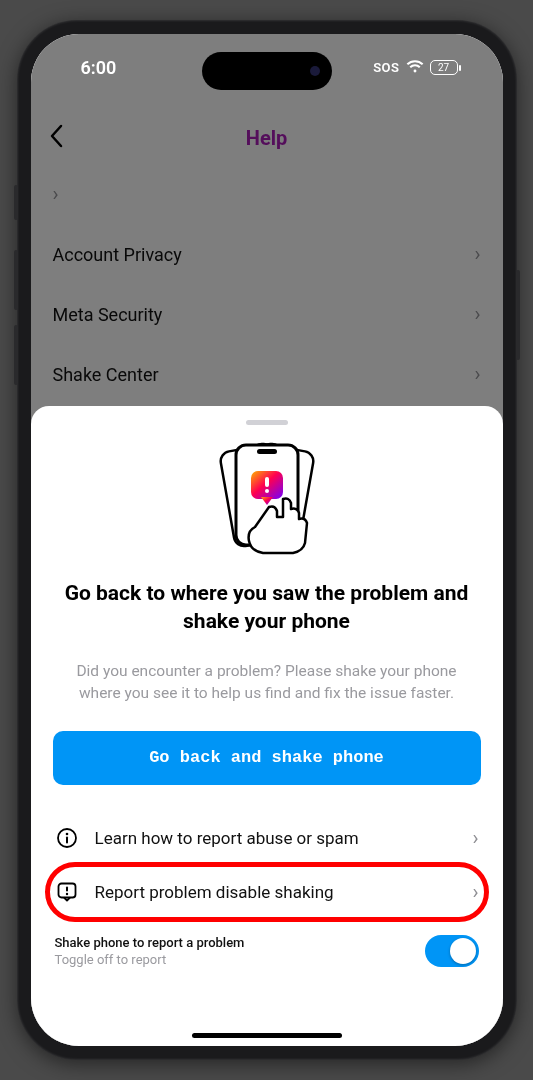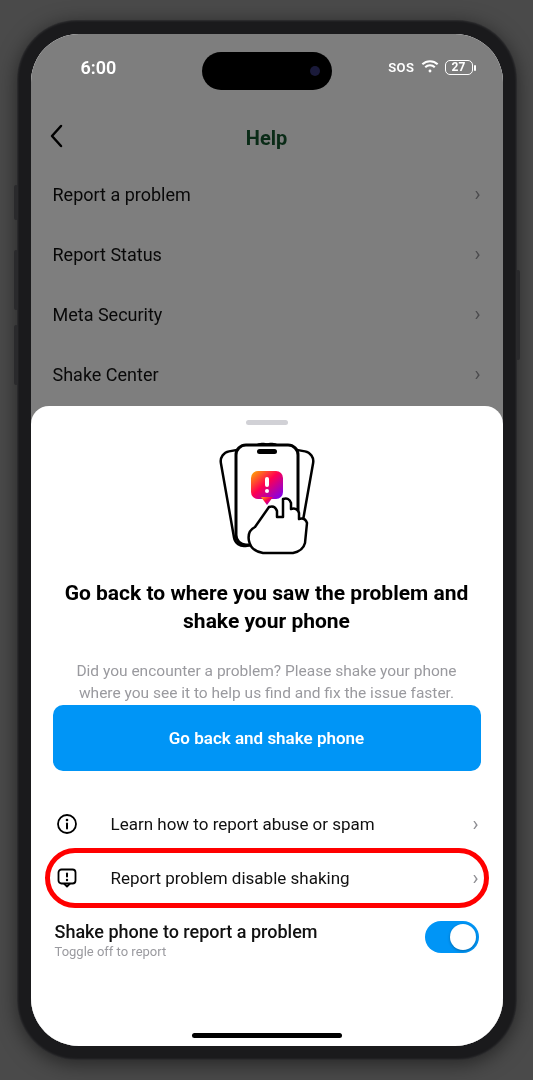--- a/index.html
+++ b/index.html
@@ -25,83 +25,84 @@
     overflow: hidden;
     position: relative;
   }
   .island {
     position: absolute; top: 18px; left: 50%; transform: translateX(-50%);
     width: 130px; height: 38px; background: #000; border-radius: 22px; z-index: 50;
   }
   .island::after { content:""; position:absolute; right:12px; top:50%; transform:translateY(-50%); width:10px; height:10px; border-radius:50%; background:#1a1a3a; }
 
   .status-bar {
-    position: absolute; top: 0; left: 0; right: 0; height: 60px;
+    position: absolute; top: 0; left: 0; right: 15px; height: 60px;
     display: flex; justify-content: space-between; align-items: center;
     padding: 12px 30px; z-index: 40; color: #fff; font-weight: 600;
   }
   .status-left { font-size: 18px; padding-top: 6px; padding-left: 20px; }
   .status-right { display: flex; gap: 6px; padding-top: 6px; font-size: 14px; }
   .sos { font-size: 13px; font-weight: 600; letter-spacing: 0.5px; }
-  .battery-box { border: 1.5px solid #fff; border-radius: 5px; width: 28px; height: 15px; display:flex; align-items:center; justify-content:center; font-size:12px; font-weight:700; position:relative; }
+  .battery-box { border: 1.5px solid #fff; border-radius: 5px; width: 28px; height: 15px; display:flex; align-items:center; justify-content:center; font-size:10px; font-weight:400; position:relative; }
   .battery-box::after { content:""; position:absolute; right:-4px; top:4px; width:2px; height:6px; background:#fff; border-radius:1px; }
 
   
   .bg-page {
     position: absolute; top: 0; left: 0; right: 0; bottom: 0;
     background: #f2f2f2;
   }
   .dim-overlay {
     position: absolute; top: 0; left: 0; right: 0; bottom: 0;
     background: rgba(0,0,0,0.48);
     z-index: 5;
   }
   .nav-header {
     padding-top: 78px; height: 130px;
     display: flex; align-items: center; position: relative;
   }
   .back-chev { position: absolute; left: 18px; font-size: 28px; color: #000; }
-  .nav-title { width: 100%; text-align: center; font-size: 20px; font-weight: 700; color: #14532d; }
+  .nav-title { width: 100%; text-align: center; font-size: 20px; font-weight: 700; color: #a21caf; }
   .list-row {
     display: flex; justify-content: space-between; align-items: center;
     padding: 18px 22px; font-size: 18px; color: #111;
   }
   .chev { color: #8e8e93; font-size: 20px; }
 
   
   .sheet {
     position: absolute; left: 0; right: 0; bottom: 0;
     background: #fff;
     border-top-left-radius: 18px; border-top-right-radius: 18px;
     z-index: 20;
     padding: 14px 22px 24px;
     height: 640px;
   }
   .grabber { width: 42px; height: 5px; background: #d1d1d6; border-radius: 3px; margin: 0 auto 14px; }
   .sheet-illus { display: flex; justify-content: center; margin: 10px 0 20px; }
   .sheet-title { font-size: 21px; font-weight: 700; text-align: center; line-height: 1.35; padding: 0 10px; margin-bottom: 24px; }
-  .sheet-sub { font-size: 15.5px; color: #9a9a9f; text-align: center; line-height: 1.45; padding: 0 10px; }
+  .sheet-sub { font-size: 15.5px; color: #9a9a9f; text-align: center; line-height: 1.45; padding: 0 10px; margin-bottom: 26px; }
   .primary-btn {
     width: 100%; background: #0095f6; color: #fff;
     font-size: 17px; font-weight: 600;
-    border: none; border-radius: 10px; height: 66px; cursor: pointer;
+    border: none; border-radius: 10px; height: 54px; cursor: pointer;
     margin-bottom: 26px;
+    font-family: Liberation Mono, monospace;
   }
   .sheet-row {
-    display: flex; align-items: center; gap: 32px;
+    display: flex; align-items: center; gap: 16px;
     padding: 15px 2px; font-size: 17px; color: #111;
     position: relative;
   }
   .sheet-row .chev { margin-left: auto; color: #8e8e93; }
   .red-ring {
     border: 5px solid #ff0000; border-radius: 32px;
     position: absolute; inset: -3px -8px; pointer-events: none;
   }
   .toggle-row { display: flex; justify-content: space-between; align-items: flex-start; padding: 16px 2px 0; }
-  .toggle-labels .tlabel { font-size: 18px; color: #111; font-weight: 500; }
+  .toggle-labels .tlabel { font-size: 13px; color: #111; font-weight: 500; }
   .toggle-labels .tsub { font-size: 13px; color: #9a9a9f; margin-top: 2px; }
   .switch { width: 54px; height: 32px; background: #0095f6; border-radius: 16px; position: relative; }
   .switch::after { content:""; position:absolute; right:3px; top:3px; width:26px; height:26px; background:#fff; border-radius:50%; box-shadow:0 1px 3px rgba(0,0,0,0.3); }
 
   .home-indicator { position:absolute; bottom:8px; left:50%; transform:translateX(-50%); width:150px; height:5px; background:#000; border-radius:3px; z-index:60; }
 
   .icon-circle { width:24px; height:24px; display:flex; align-items:center; justify-content:center; flex-shrink:0; }
 
   svg.wifi { width:18px; height:14px; }
 </style>
@@ -120,25 +121,24 @@
     <div class="bg-page">
       <div class="nav-header">
         <span class="back-chev">
           <svg width="14" height="24" viewBox="0 0 14 24" fill="none">
               <path d="M12 2 L3 12 L12 22" stroke="#000" stroke-width="2.5" stroke-linecap="round" stroke-linejoin="round"></path>
             </svg>
         </span>
         <div class="nav-title">Help</div>
       </div>
       <div class="list-row">
-        <span>Report a problem</span>
-        <span class="chev">›</span>
-      </div>
-      <div class="list-row">
-        <span>Report Status</span>
+        <span class="chev">›</span>
+      </div>
+      <div class="list-row">
+        <span>Account Privacy</span>
         <span class="chev">›</span>
       </div>
       <div class="list-row">
         <span>Meta Security</span>
         <span class="chev">›</span>
       </div>
       <div class="list-row">
         <span>Shake Center</span>
         <span class="chev">›</span>
       </div>

